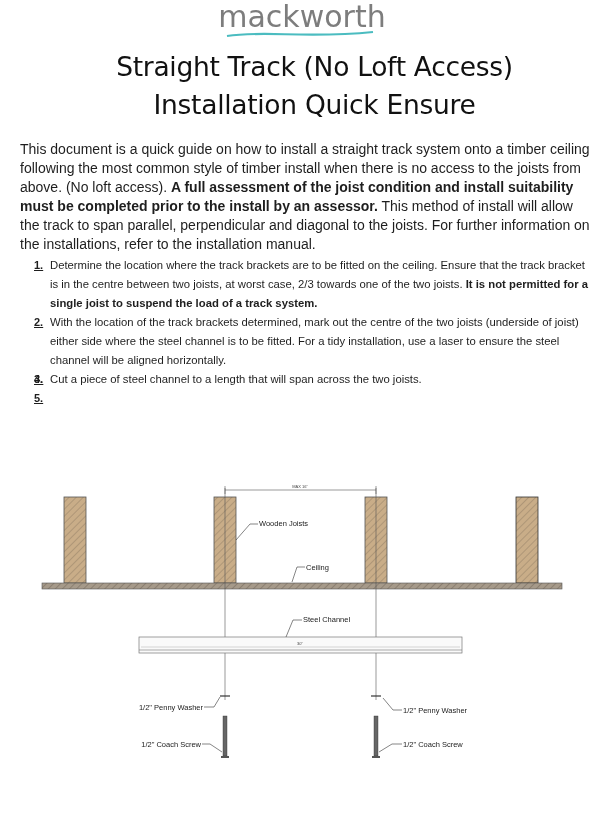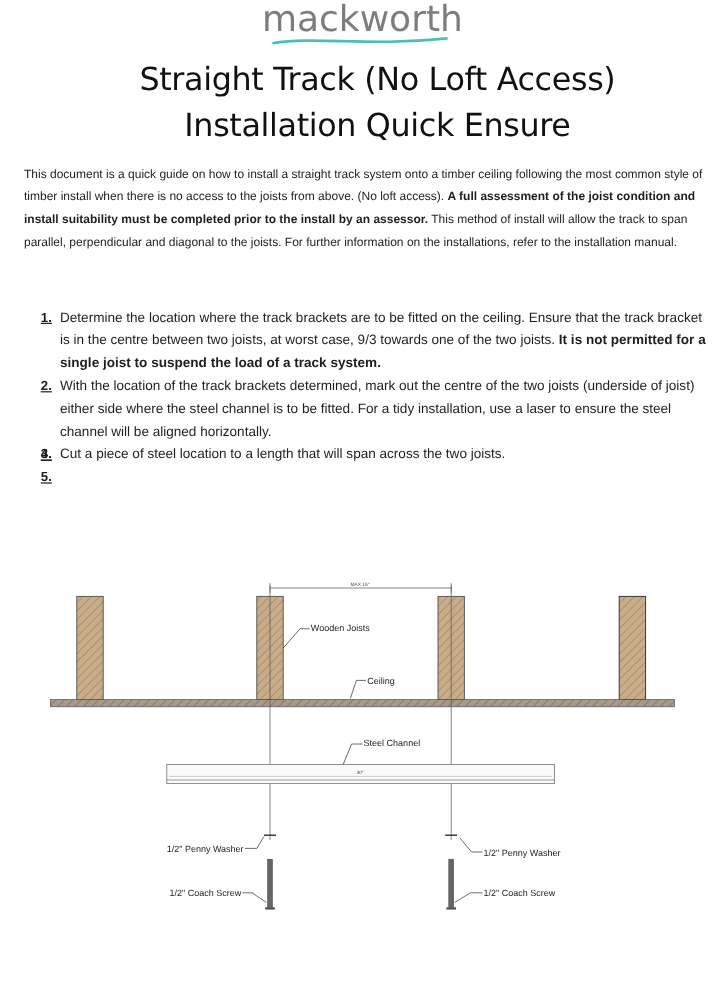--- a/index.html
+++ b/index.html
@@ -5,21 +5,21 @@
   html, body { margin: 0; padding: 0; background: #ffffff; }
   body { width: 605px; height: 819px; position: relative; overflow: hidden;
          font-family: "Liberation Sans", sans-serif; color: #1a1a1a; }
   .logo { position: absolute; left: 0; width: 604px; top: 0; text-align: center; }
   .logo-text { font-family: "DejaVu Sans", sans-serif; font-size: 30px; color: #7d7d7d;
                letter-spacing: 0px; line-height: 34px; font-weight: normal; }
   .logo-wave { position: absolute; left: 225px; top: 30px; }
   .title { position: absolute; top: 48px; left: 0; width: 605px; text-align: center;
            font-family: "DejaVu Sans", sans-serif; font-size: 26.5px; line-height: 38px;
            color: #111; letter-spacing: -0.3px; padding-left: 12px; }
-  .intro { position: absolute; left: 20px; top: 126px; width: 570px; font-size: 10px;
+  .intro { position: absolute; left: 20px; top: 126px; width: 570px; font-size: 14px;
            line-height: 19px; color: #1e1e1e; }
   .intro b { font-weight: bold; }
   .steps { position: absolute; left: 20px; top: 256px; width: 570px; margin: 0; padding: 0; list-style: none; }
   .step { position: relative; padding-left: 30px; font-size: 11.3px; line-height: 19px; color: #1e1e1e; }
   .step-num { position: absolute; left: 14px; top: 0; font-weight: bold; text-decoration: underline; font-size: 11px; }
   .step b { font-weight: bold; }
   .diagram { position: absolute; left: 0; top: 470px; }
   .dtext { font-family: "Liberation Sans", sans-serif; font-size: 7.5px; fill: #222; }
   .dtiny { font-family: "Liberation Sans", sans-serif; font-size: 4px; fill: #444; }
 </style>
@@ -36,32 +36,32 @@
 <div class="title">
   <div>Straight Track (No Loft Access)</div>
   <div>Installation Quick Ensure</div>
 </div>
 
 <p class="intro"><span>This document is a quick guide on how to install a straight track system onto a timber ceiling following the most common style of timber install when there is no access to the joists from above. (No loft access). </span><b>A full assessment of the joist condition and install suitability must be completed prior to the install by an assessor.</b><span> This method of install will allow the track to span parallel, perpendicular and diagonal to the joists. For further information on the installations, refer to the installation manual.</span></p>
 
 <ol class="steps">
   <li class="step">
     <span class="step-num">1.</span>
-    <span>Determine the location where the track brackets are to be fitted on the ceiling. Ensure that the track bracket is in the centre between two joists, at worst case, 9/3 towards one of the two joists.  </span><b>It is not permitted for a single joist to suspend the load of a track system.</b>
+    <span>Determine the location where the track brackets are to be fitted on the ceiling. Ensure that the track bracket is in the centre between two joists, at worst case, 2/3 towards one of the two joists.  </span><b>It is not permitted for a single joist to suspend the load of a track system.</b>
   </li>
   <li class="step">
     <span class="step-num">2.</span>
     <span>With the location of the track brackets determined, mark out the centre of the two joists (underside of joist) either side where the steel channel is to be fitted. For a tidy installation, use a laser to ensure the steel channel will be aligned horizontally.</span>
   </li>
   <li class="step">
     <span class="step-num">3.</span>
   </li>
   <li class="step">
     <span class="step-num">4.</span>
-    <span>Cut a piece of steel location to a length that will span across the two joists.</span>
+    <span>Cut a piece of steel channel to a length that will span across the two joists.</span>
   </li>
   <li class="step">
     <span class="step-num">5.</span>
   </li>
 </ol>
 
 <svg class="diagram" width="605" height="300" viewBox="0 470 605 300">
   <defs>
     <pattern id="hatch" patternUnits="userSpaceOnUse" width="5" height="5" patternTransform="rotate(45)">
       <rect width="5" height="5" fill="#c9ad88"></rect>

